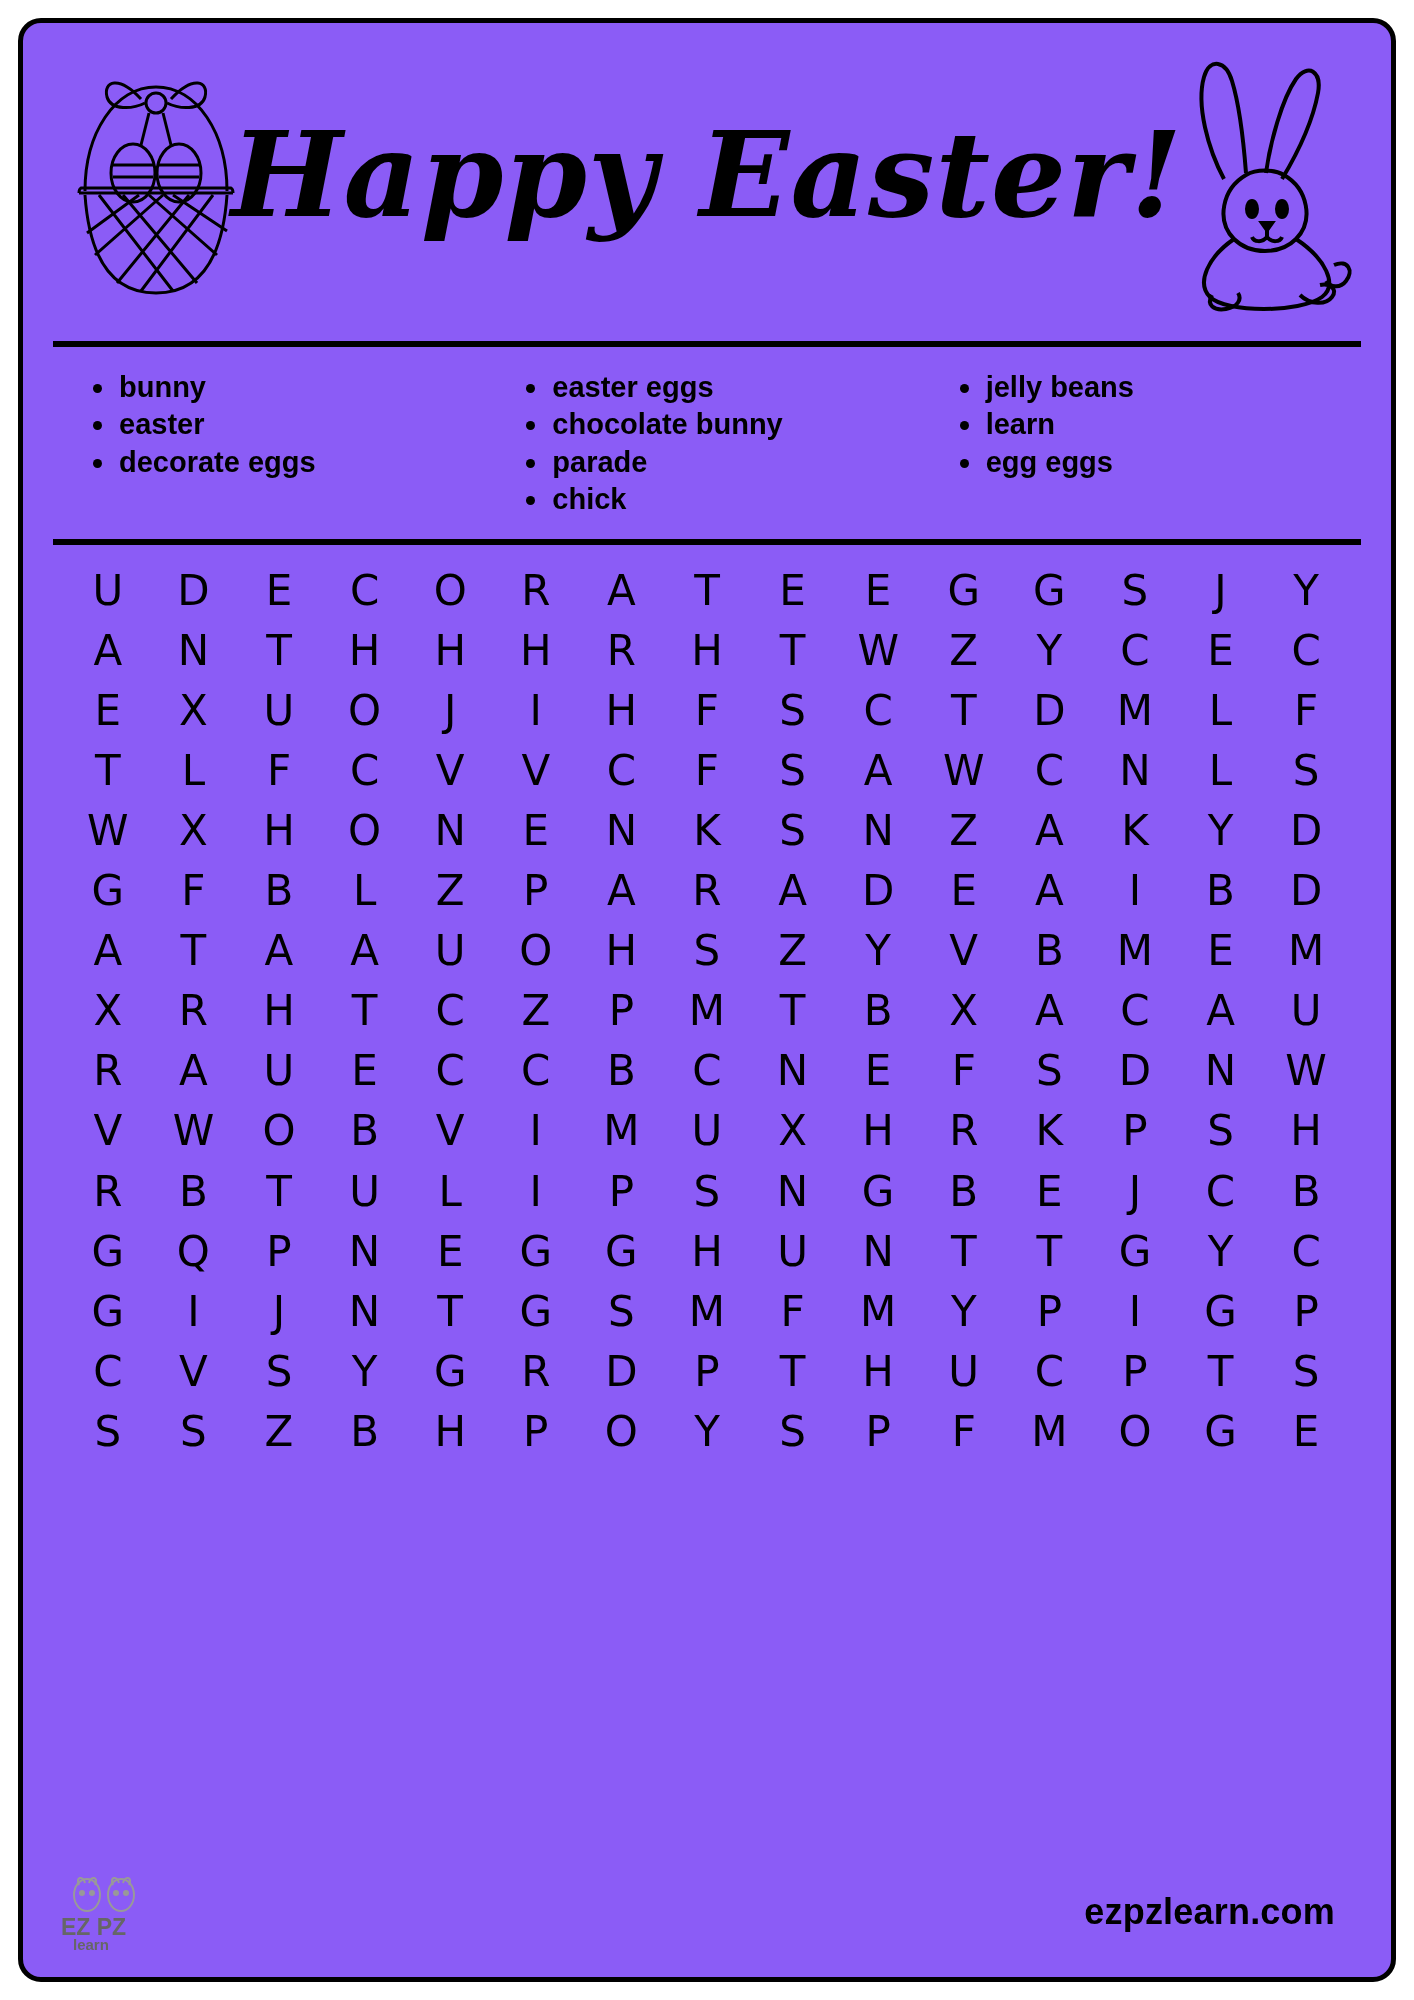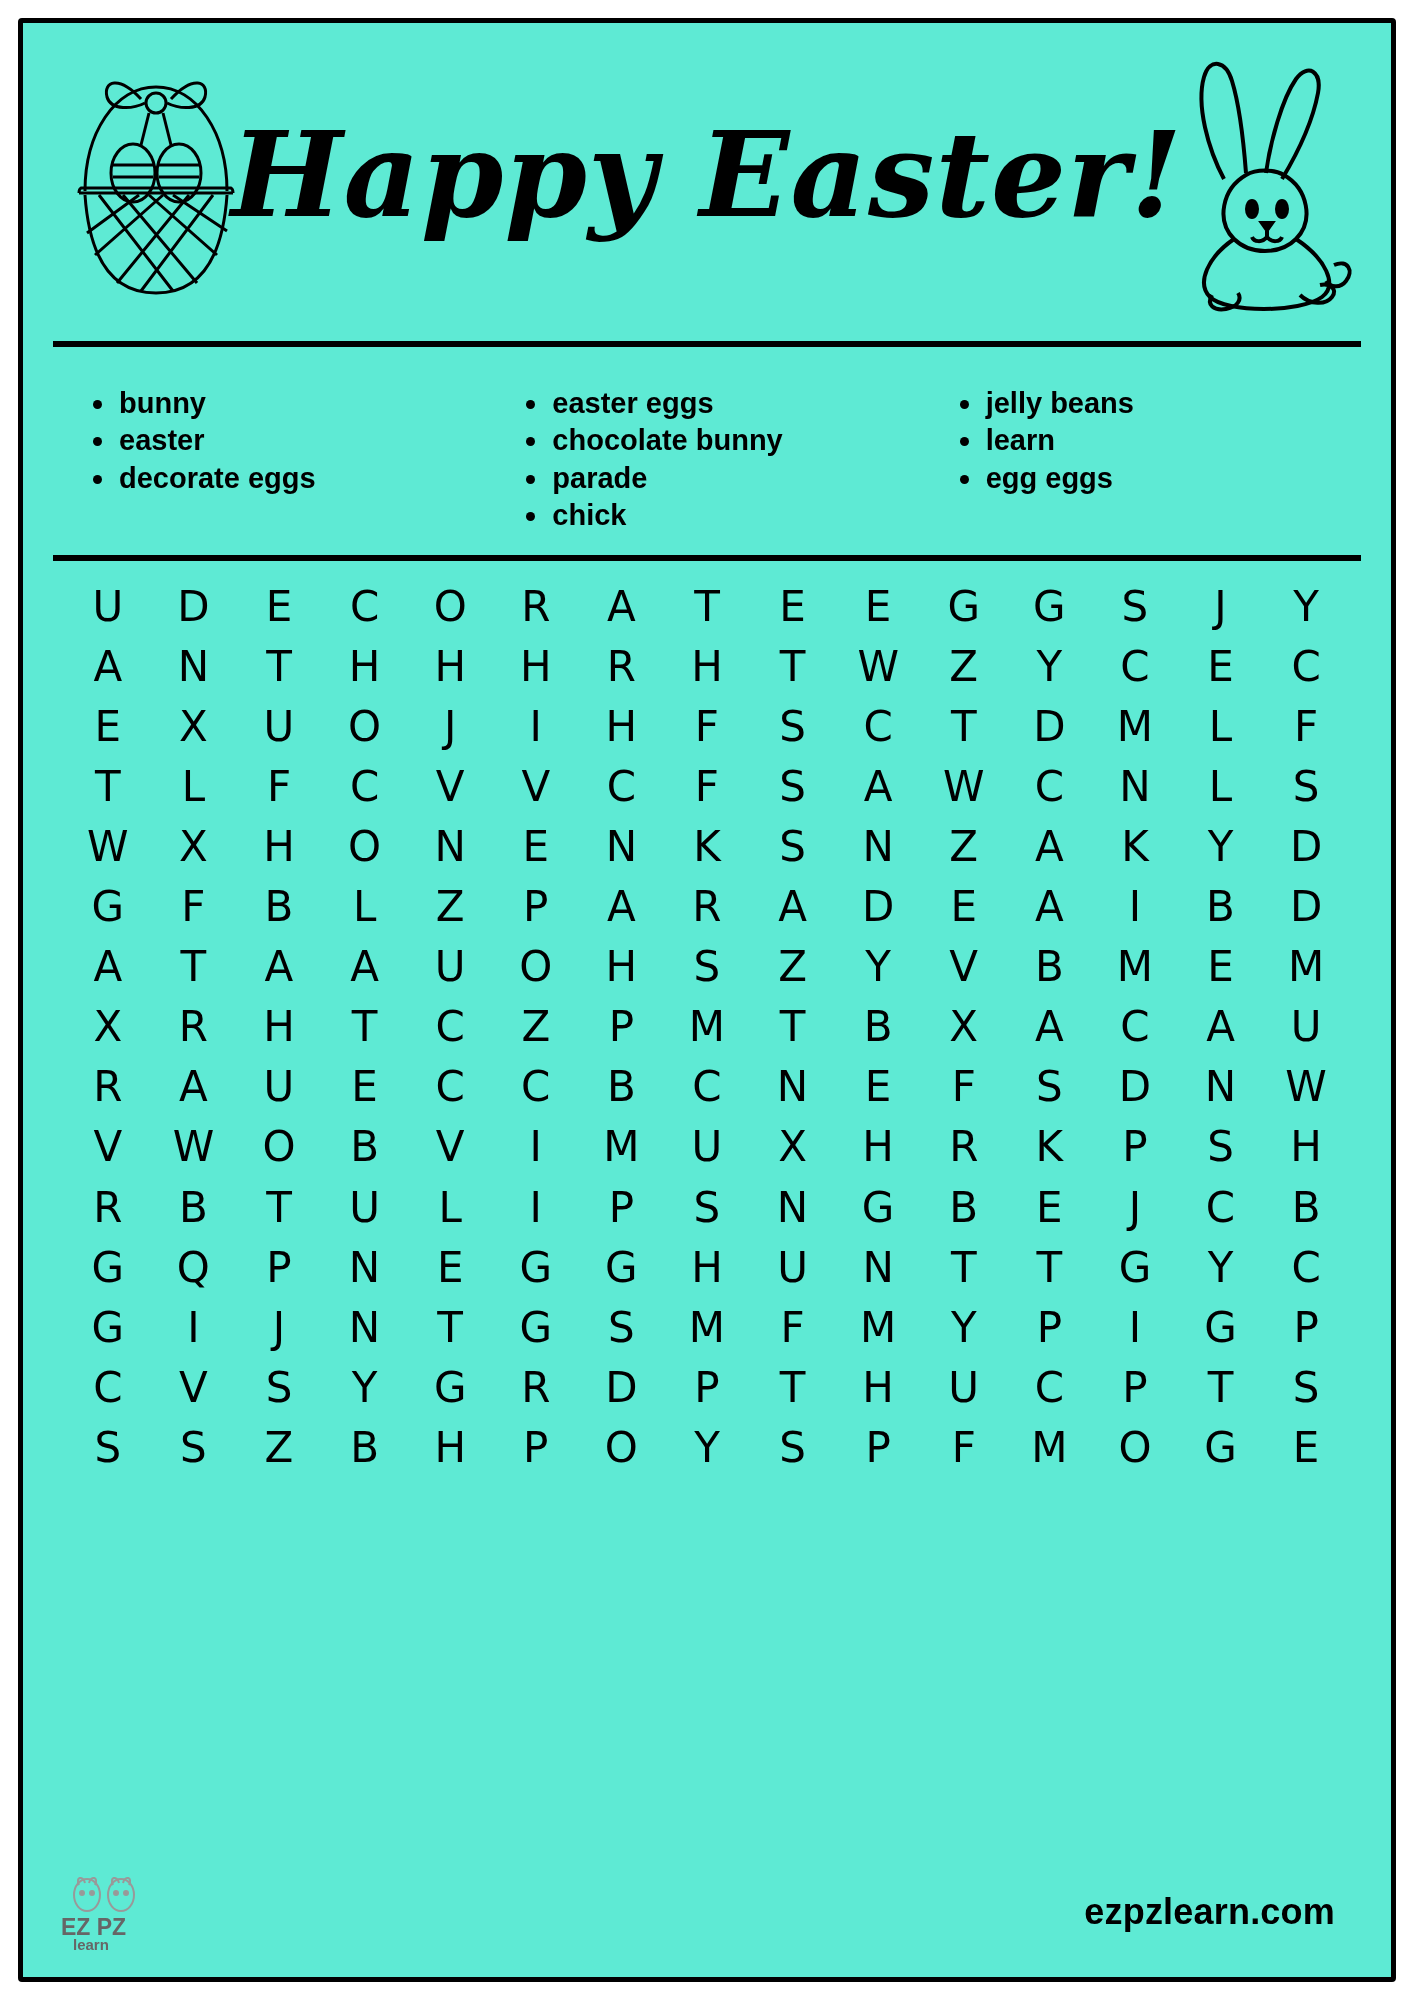--- a/index.html
+++ b/index.html
@@ -22,22 +22,22 @@
     box-sizing: border-box;
     padding: 18px;
   }
 
   .sheet {
     position: relative;
     width: 100%;
     height: 100%;
     box-sizing: border-box;
     border: 5px solid #000000;
-    border-radius: 4px;
-    background: #5eead4;
+    border-radius: 23px;
+    background: #8b5cf6;
     overflow: hidden;
   }
 
   
   .header {
     position: relative;
     height: 318px;
     display: flex;
     align-items: center;
     justify-content: center;
@@ -75,21 +75,20 @@
     height: 6px;
     background: #000000;
     margin: 0 30px;
   }
 
   
   .wordlist {
     display: flex;
     padding: 22px 34px 20px 34px;
     box-sizing: border-box;
-    margin-top: 16px;
   }
   .wordcol {
     flex: 1 1 0;
     padding-left: 26px;
     box-sizing: border-box;
   }
   .wordcol ul {
     list-style: none;
     margin: 0;
     padding: 0;

